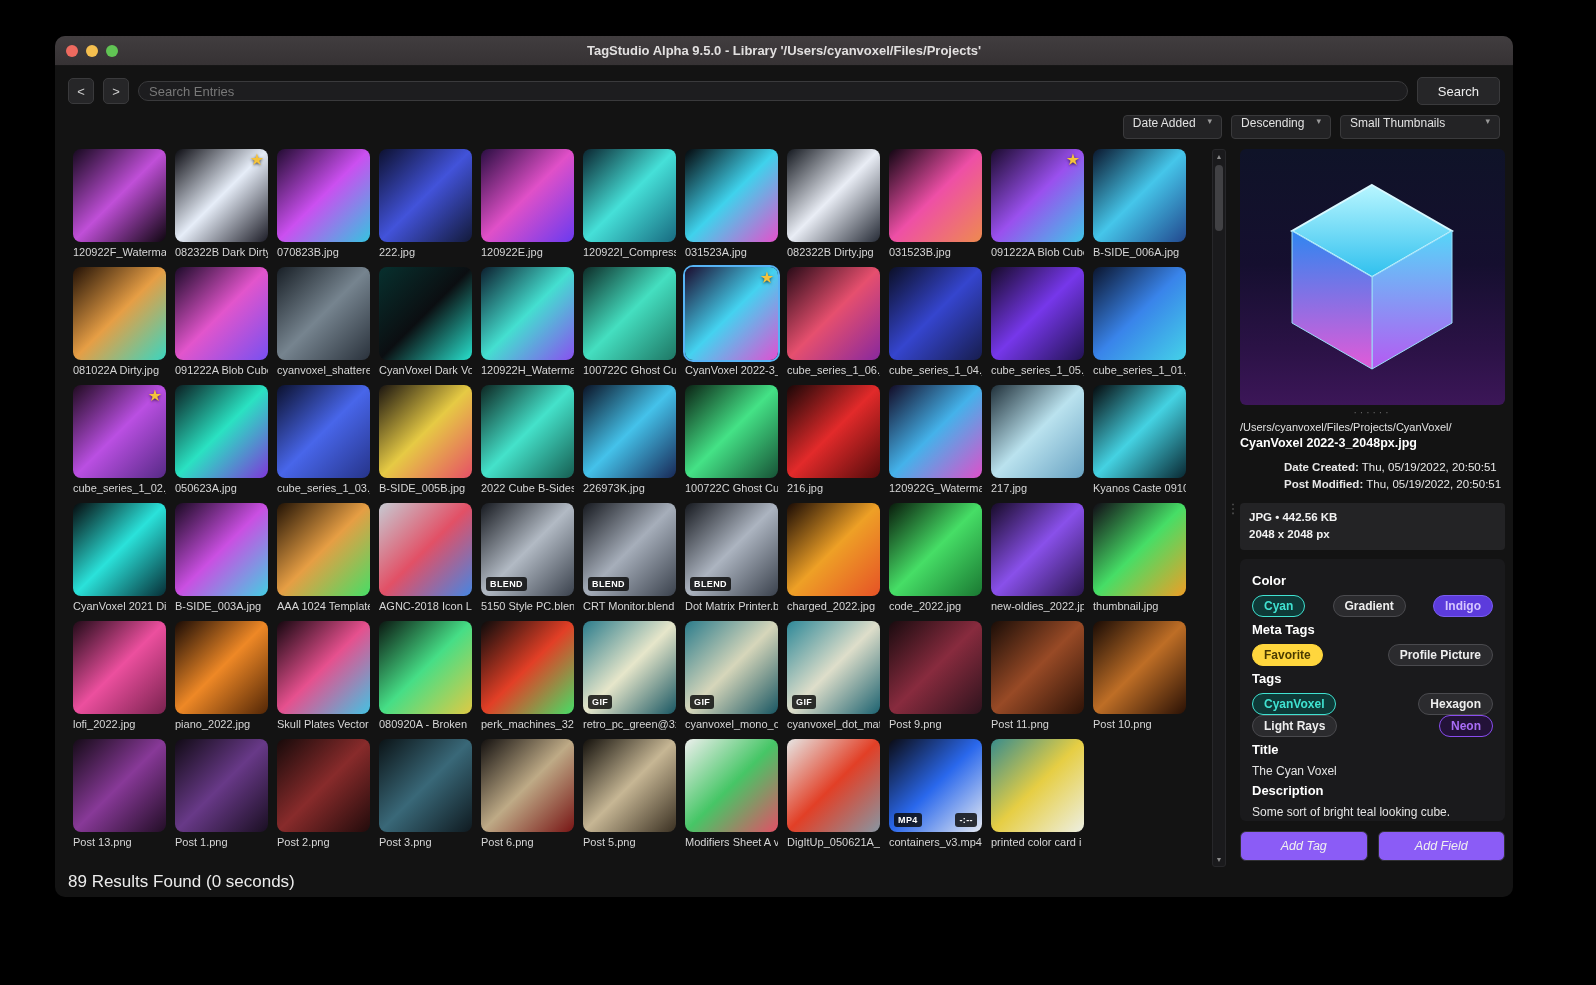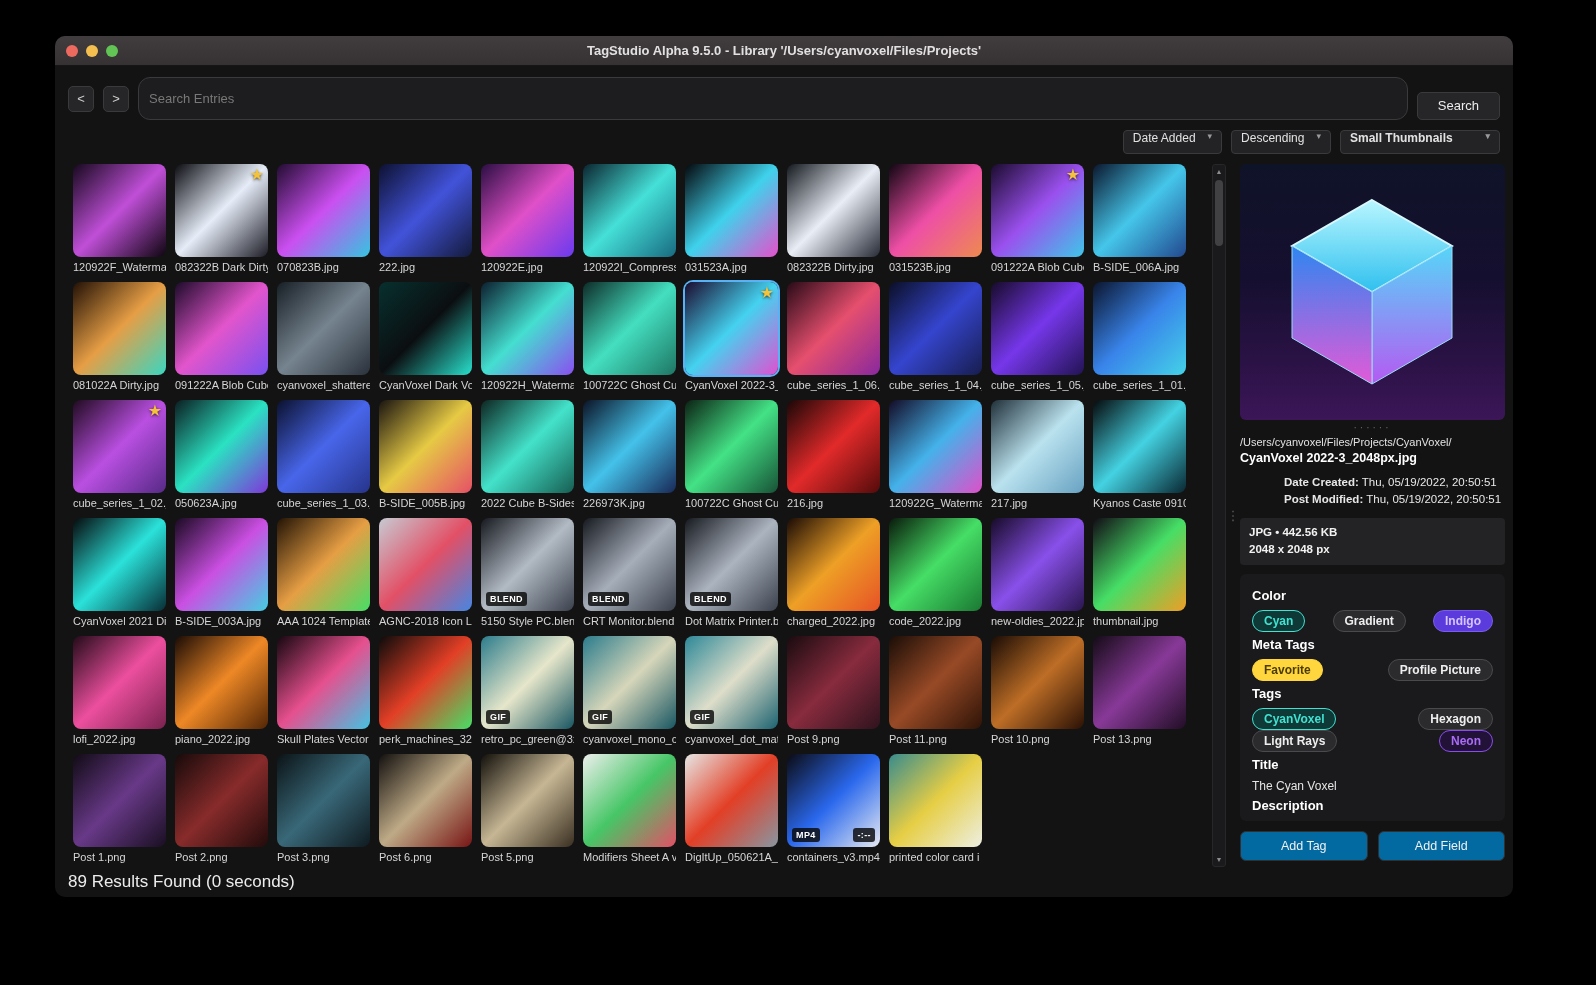--- a/index.html
+++ b/index.html
@@ -13,30 +13,30 @@
     border-bottom:1px solid #161616; display:flex; align-items:center; position:relative; }
   .lights { position:absolute; left:11px; top:0; height:100%; display:flex; align-items:center; gap:8px; }
   .light { width:12px; height:12px; border-radius:50%; }
   .light.r{ background:#ee6a5f; } .light.y{ background:#f5bf4f; } .light.g{ background:#61c454; }
   .wtitle { flex:1; text-align:center; color:#e2e0e0; font-size:13px; font-weight:bold; }
 
   
   .toolbar { flex:0 0 auto; display:flex; align-items:center; gap:9px; padding:11px 13px 0 13px; }
   .navbtn { width:26px; height:26px; flex:0 0 auto; background:#262628; border:1px solid #3a3a3c;
     border-radius:5px; color:#cfcfcf; font-size:13px; display:flex; align-items:center; justify-content:center; cursor:pointer; }
-  .searchbox { flex:1; height:43px; background:#1d1d1f; border:1px solid #3a3a3c; border-radius:12px;
+  .searchbox { flex:1; height:20px; background:#1d1d1f; border:1px solid #3a3a3c; border-radius:12px;
     color:#e8e8e8; padding:0 10px; font-size:13px; outline:none; }
   .searchbox::placeholder { color:#787878; }
   .search-btn { height:28px; padding:0 20px; background:#262628; border:1px solid #3a3a3c; border-radius:5px;
-    color:#ececec; font-size:13px; cursor:pointer;margin-top:14px; }
+    color:#ececec; font-size:13px; cursor:pointer; }
 
   .filters { flex:0 0 auto; display:flex; justify-content:flex-end; gap:9px; padding:10px 13px 2px 13px; }
   .dropdown { height:24px; background:#232325; border:1px solid #3a3a3c; border-radius:4px; color:#e2e2e2;
     font-size:12px; display:flex; align-items:flex-start; gap:12px; padding:0 9px; cursor:pointer; }
-  .dropdown.wide { width:160px; justify-content:space-between;font-weight:bold; }
+  .dropdown.wide { width:160px; justify-content:space-between; }
   .dd-arrow { color:#9a9a9a; font-size:9px; }
 
   
   .content { flex:1; min-height:0; display:flex; padding:8px 8px 0 18px; }
   .grid { display:grid; grid-template-columns:repeat(11,93px); grid-auto-rows:118px; column-gap:9px;
     align-content:start; justify-content:start; flex:1; min-width:0; overflow:hidden; }
   .cell { width:93px; }
   .thumb { width:93px; height:93px; border-radius:8px; position:relative; overflow:hidden; }
   .thumb.selected { box-shadow:0 0 0 2px #57b3f5; }
   .star { position:absolute; top:1px; right:4px; color:#f5c33b; font-size:16px;
@@ -68,22 +68,22 @@
   .b { font-weight:bold; }
   .fileinfo { margin-top:9px; background:#232325; border-radius:4px; padding:6px 9px; font-size:11.5px;
     font-weight:bold; color:#f2f2f2; line-height:1.55; flex:0 0 auto; }
   .fields { margin-top:9px; background:#1a1a1c; border-radius:6px; padding:9px 12px; flex:1; min-height:0; overflow:hidden; }
   .sec-h { font-size:13px; font-weight:bold; color:#fff; margin:5px 0 7px; }
   .pill-row { display:flex; flex-wrap:wrap; margin-bottom:5px;justify-content:space-between; }
   .pill { font-size:12px; font-weight:bold; padding:3px 11px; border-radius:12px; border:1px solid transparent;
     cursor:pointer; white-space:nowrap; }
   .sec-text { font-size:12px; color:#e4e4e4; margin-bottom:5px; }
   .actions { flex:0 0 auto; display:flex; gap:10px; padding:10px 0 6px; }
-  .action-btn { flex:1; height:30px; background:#0369a1; border:1px solid #303033; border-radius:6px;
-    color:#f0f0f0; font-size:12.5px; cursor:pointer; }
+  .action-btn { flex:1; height:30px; background:#8b5cf6; border:1px solid #303033; border-radius:6px;
+    color:#f0f0f0; font-size:12.5px; cursor:pointer;font-style:italic; }
 
   
   .statusbar { height:30px; flex:0 0 auto; display:flex; align-items:center; padding:0 13px;
     color:#ececec; font-size:17px; }
 </style>
 </head>
 <body>
 
 <div class="window">
 
@@ -315,20 +315,24 @@
           <div class="thumb" style="background: linear-gradient(135deg, rgb(34, 11, 24) 0%, rgb(236, 79, 158) 50%, rgb(120, 34, 78) 100%);"></div>
           <div class="lbl">lofi_2022.jpg</div>
         </div>
         <div class="cell">
           <div class="thumb" style="background: linear-gradient(135deg, rgb(26, 11, 5) 0%, rgb(238, 136, 38) 50%, rgb(82, 38, 6) 100%);"></div>
           <div class="lbl">piano_2022.jpg</div>
         </div>
         <div class="cell">
           <div class="thumb" style="background: linear-gradient(135deg, rgb(21, 7, 15) 0%, rgb(230, 80, 142) 50%, rgb(68, 194, 226) 100%);"></div>
           <div class="lbl">Skull Plates Vector</div>
+        </div>
+        <div class="cell">
+          <div class="thumb" style="background: linear-gradient(135deg, rgb(11, 23, 17) 0%, rgb(70, 222, 134) 50%, rgb(223, 202, 68) 100%);"></div>
+          <div class="lbl">080920A - Broken</div>
         </div>
         <div class="cell">
           <div class="thumb" style="background: linear-gradient(135deg, rgb(11, 11, 11) 0%, rgb(226, 63, 38) 50%, rgb(70, 222, 102) 100%);"></div>
           <div class="lbl">perk_machines_32</div>
         </div>
         <div class="cell">
           <div class="thumb" style="background: linear-gradient(135deg, rgb(43, 124, 140) 0%, rgb(230, 230, 202) 50%, rgb(24, 86, 98) 100%);">
             <span class="badge">GIF</span>
           </div>
           <div class="lbl">retro_pc_green@3x</div>

